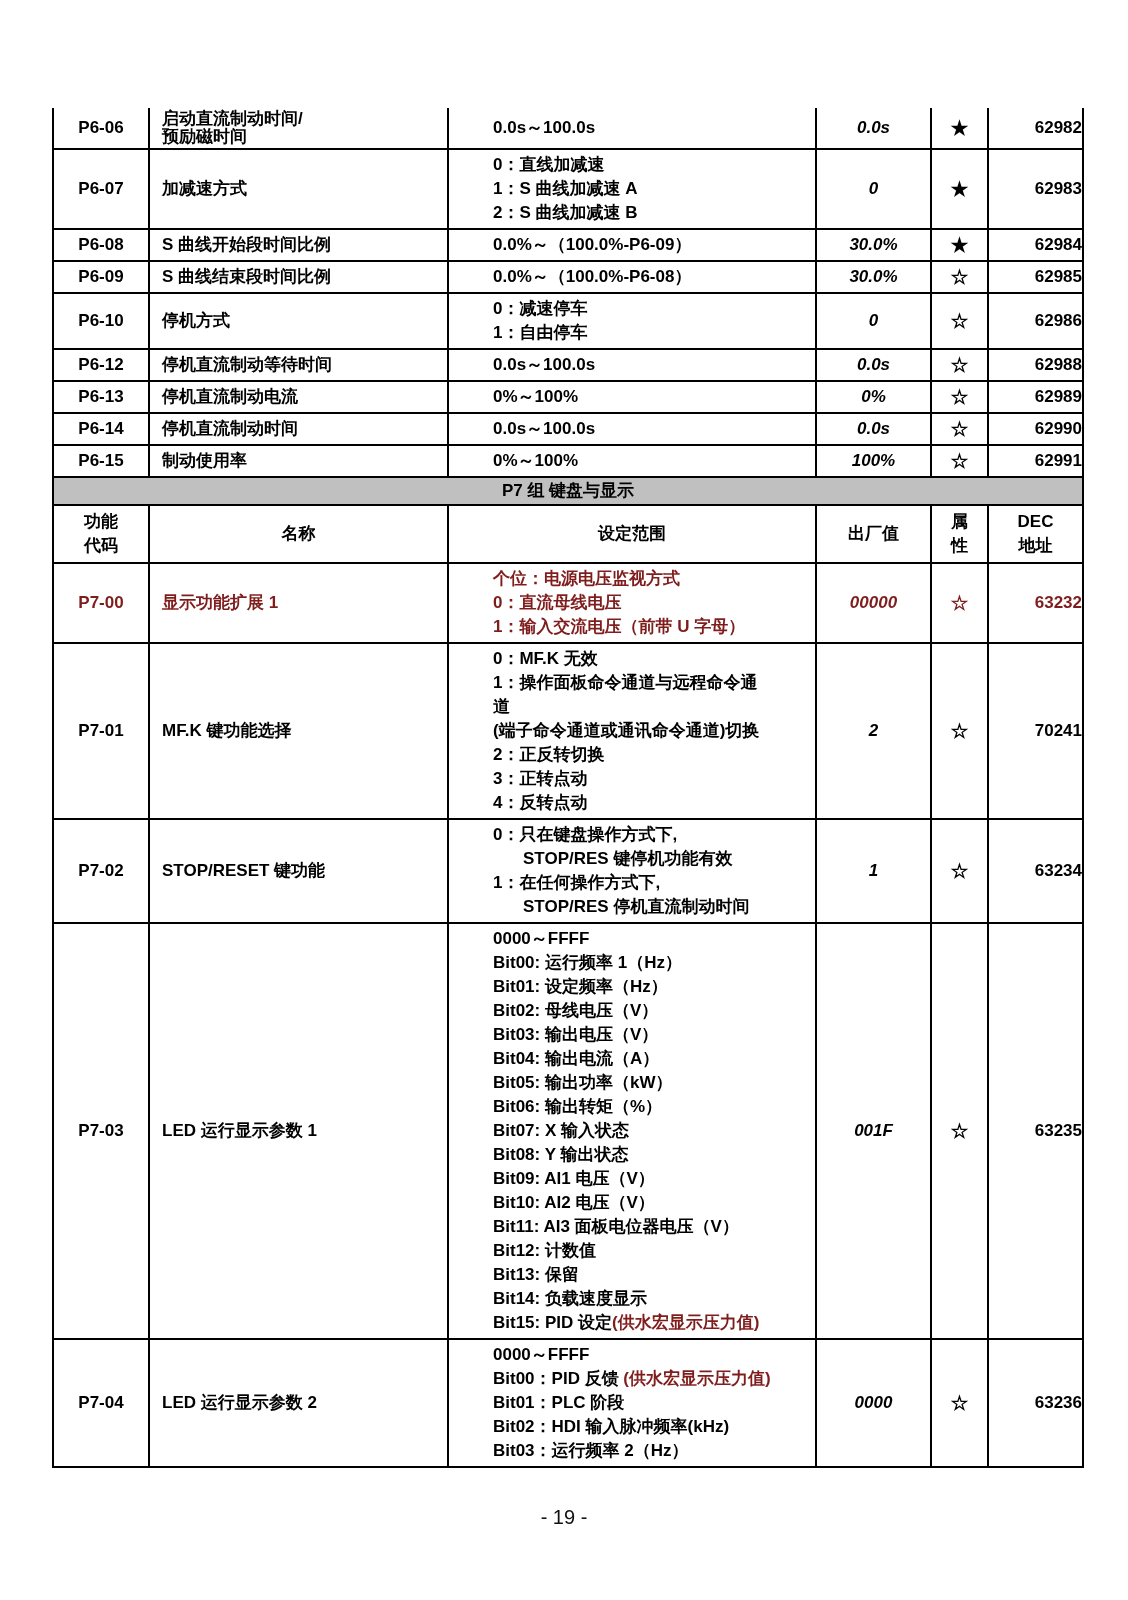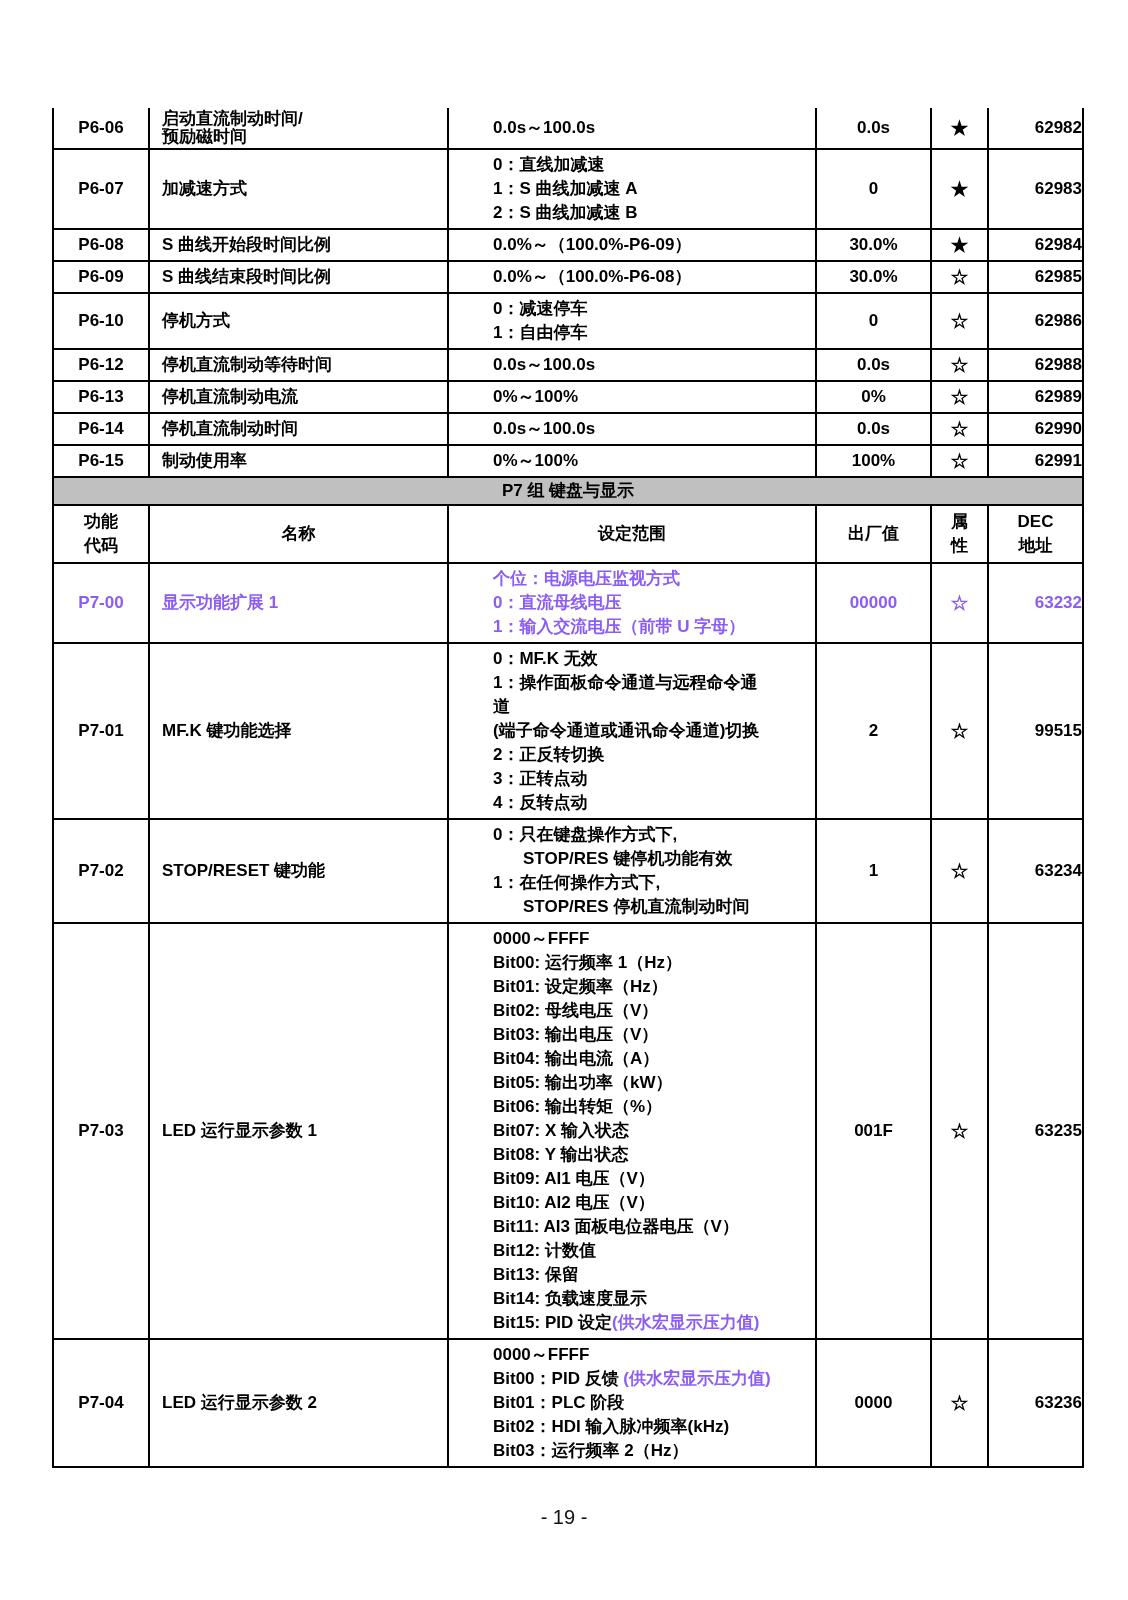--- a/index.html
+++ b/index.html
@@ -23,26 +23,26 @@
     font-size: 17px;
     font-weight: bold;
     vertical-align: middle;
     padding: 2px 0;
     overflow: hidden;
   }
   .c-code  { text-align: center; }
   .c-name  { text-align: left; padding-left: 12px; padding-right: 4px;
              line-height: 18px; white-space: pre-line; }
   .c-range { text-align: left; padding: 3px 6px 3px 8px; }
-  .c-def   { text-align: center; }
+  .c-def   { text-align: center; font-style: italic; }
   .c-attr  { text-align: center; font-size: 20px; }
   .c-dec   { text-align: right; }
   .rline   { line-height: 24px; margin-left: 36px; }
   .rline.ind { padding-left: 30px; }
-  .red, tr.red-row td { color: #8b5cf6; }
+  .red, tr.red-row td { color: #7f1d1d; }
   tr.group-row td.group {
     background: #c0c0c0;
     text-align: center;
     line-height: 22px;
     padding: 2px 0;
     margin-left: 47px;
   }
   td.hcell {
     text-align: center;
     line-height: 24px;
@@ -198,21 +198,21 @@
             <div class="rline"><span>0：MF.K 无效</span></div>
             <div class="rline"><span>1：操作面板命令通道与远程命令通</span></div>
             <div class="rline"><span>道</span></div>
             <div class="rline"><span>(端子命令通道或通讯命令通道)切换</span></div>
             <div class="rline"><span>2：正反转切换</span></div>
             <div class="rline"><span>3：正转点动</span></div>
             <div class="rline"><span>4：反转点动</span></div>
           </td>
     <td class="c-def">2</td>
     <td class="c-attr">☆</td>
-    <td class="c-dec">99515</td>
+    <td class="c-dec">70241</td>
   </tr>
         <tr class="data-row">
     <td class="c-code">P7-02</td>
     <td class="c-name">STOP/RESET 键功能</td>
     <td class="c-range">
             <div class="rline"><span>0：只在键盘操作方式下,</span></div>
             <div class="rline ind"><span>STOP/RES 键停机功能有效</span></div>
             <div class="rline"><span>1：在任何操作方式下,</span></div>
             <div class="rline ind"><span>STOP/RES 停机直流制动时间</span></div>
           </td>

